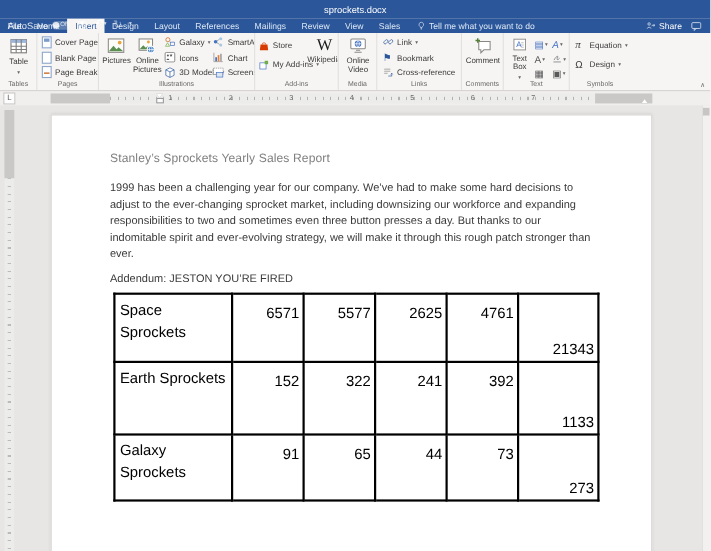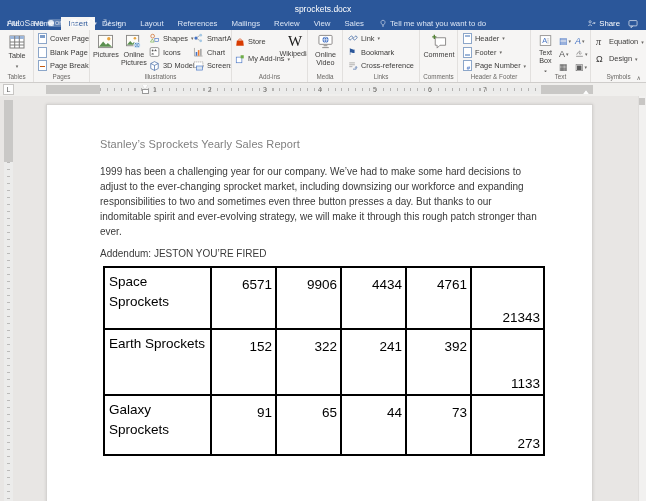--- a/index.html
+++ b/index.html
@@ -215,21 +215,21 @@
             </svg>
           <span>Online Pictures</span>
         </span>
         <span class="scol" style="width:42px">
           <span class="sbtn">
               <svg width="11" height="10" viewBox="0 0 16 16">
                 <circle cx="5" cy="5" r="3" fill="none" stroke="#c55a11"></circle>
                 <rect x="8.5" y="8.5" width="6" height="5" fill="none" stroke="#4472c4"></rect>
                 <path d="M4.5 9.5l3 5h-6z" fill="none" stroke="#70ad47"></path>
               </svg>
-              <span>Shapes</span>
+              <span>Galaxy</span>
               <span class="arr">▾</span>
             </span>
           <span class="sbtn">
               <svg width="11" height="10" viewBox="0 0 16 16">
                 <rect x="1" y="1" width="14" height="14" rx="2" fill="#fff" stroke="#595959"></rect>
                 <circle cx="5" cy="5.5" r="1.5" fill="#595959"></circle>
                 <path d="M3 12c0-2.5 4-2.5 4 0z" fill="#595959"></path>
                 <path d="M9.5 5l1 2h2l-1.6 1.3.6 2-2-1.2-2 1.2.6-2L6.5 7h2z" fill="#595959" transform="translate(2 -1) scale(.8)"></path>
               </svg>
               <span>Icons</span>
@@ -347,40 +347,20 @@
           <svg width="16" height="15" viewBox="0 0 16 16">
               <path d="M4 4h11v8h-6l-3 3v-3H4z" fill="#fff" stroke="#8a8886"></path>
               <path d="M3 .8v4.4M.8 3h4.4" stroke="#538135" stroke-width="1.4"></path>
             </svg>
           <span>Comment</span>
         </span>
       </div>
       <div class="rlabel">Comments</div>
     </div>
 
-    <div class="rgroup" style="width:73px">
-      <div class="rc scol" style="padding-left:5px">
-        <span class="sbtn">
-            <span class="pgic hdr"></span>
-            <span>Header</span>
-            <span class="arr">▾</span>
-          </span>
-        <span class="sbtn">
-            <span class="pgic ftr"></span>
-            <span>Footer</span>
-            <span class="arr">▾</span>
-          </span>
-        <span class="sbtn">
-            <span class="pgic pnum"></span>
-            <span>Page Number</span>
-            <span class="arr">▾</span>
-          </span>
-      </div>
-      <div class="rlabel">Header &amp; Footer</div>
-    </div>
 
     <div class="rgroup" style="width:60px">
       <div class="rc">
         <span class="lbtn" style="width:24px">
           <svg width="15" height="13" viewBox="0 0 16 16">
               <rect x="1.5" y="2" width="13" height="12" fill="#fff" stroke="#8a8886"></rect>
               <text x="4" y="11" font-size="9" fill="#4472c4" font-family="Liberation Sans, sans-serif">A</text>
               <path d="M9.5 6h3M9.5 8.5h3M9.5 11h3" stroke="#bbb"></path>
             </svg>
           <span>Text Box</span>
@@ -477,22 +457,22 @@
             <col style="width:65px">
             <col style="width:65px">
             <col style="width:65px">
             <col style="width:65px">
             <col style="width:73px">
           </colgroup>
         <tbody>
         <tr class="tr-r1">
           <td class="name">Space Sprockets</td>
           <td class="q">6571</td>
-          <td class="q">9906</td>
-          <td class="q">4434</td>
+          <td class="q">5577</td>
+          <td class="q">2625</td>
           <td class="q">4761</td>
           <td class="tot">21343</td>
         </tr>
         <tr class="tr-r2">
           <td class="name">Earth Sprockets</td>
           <td class="q">152</td>
           <td class="q">322</td>
           <td class="q">241</td>
           <td class="q">392</td>
           <td class="tot">1133</td>

